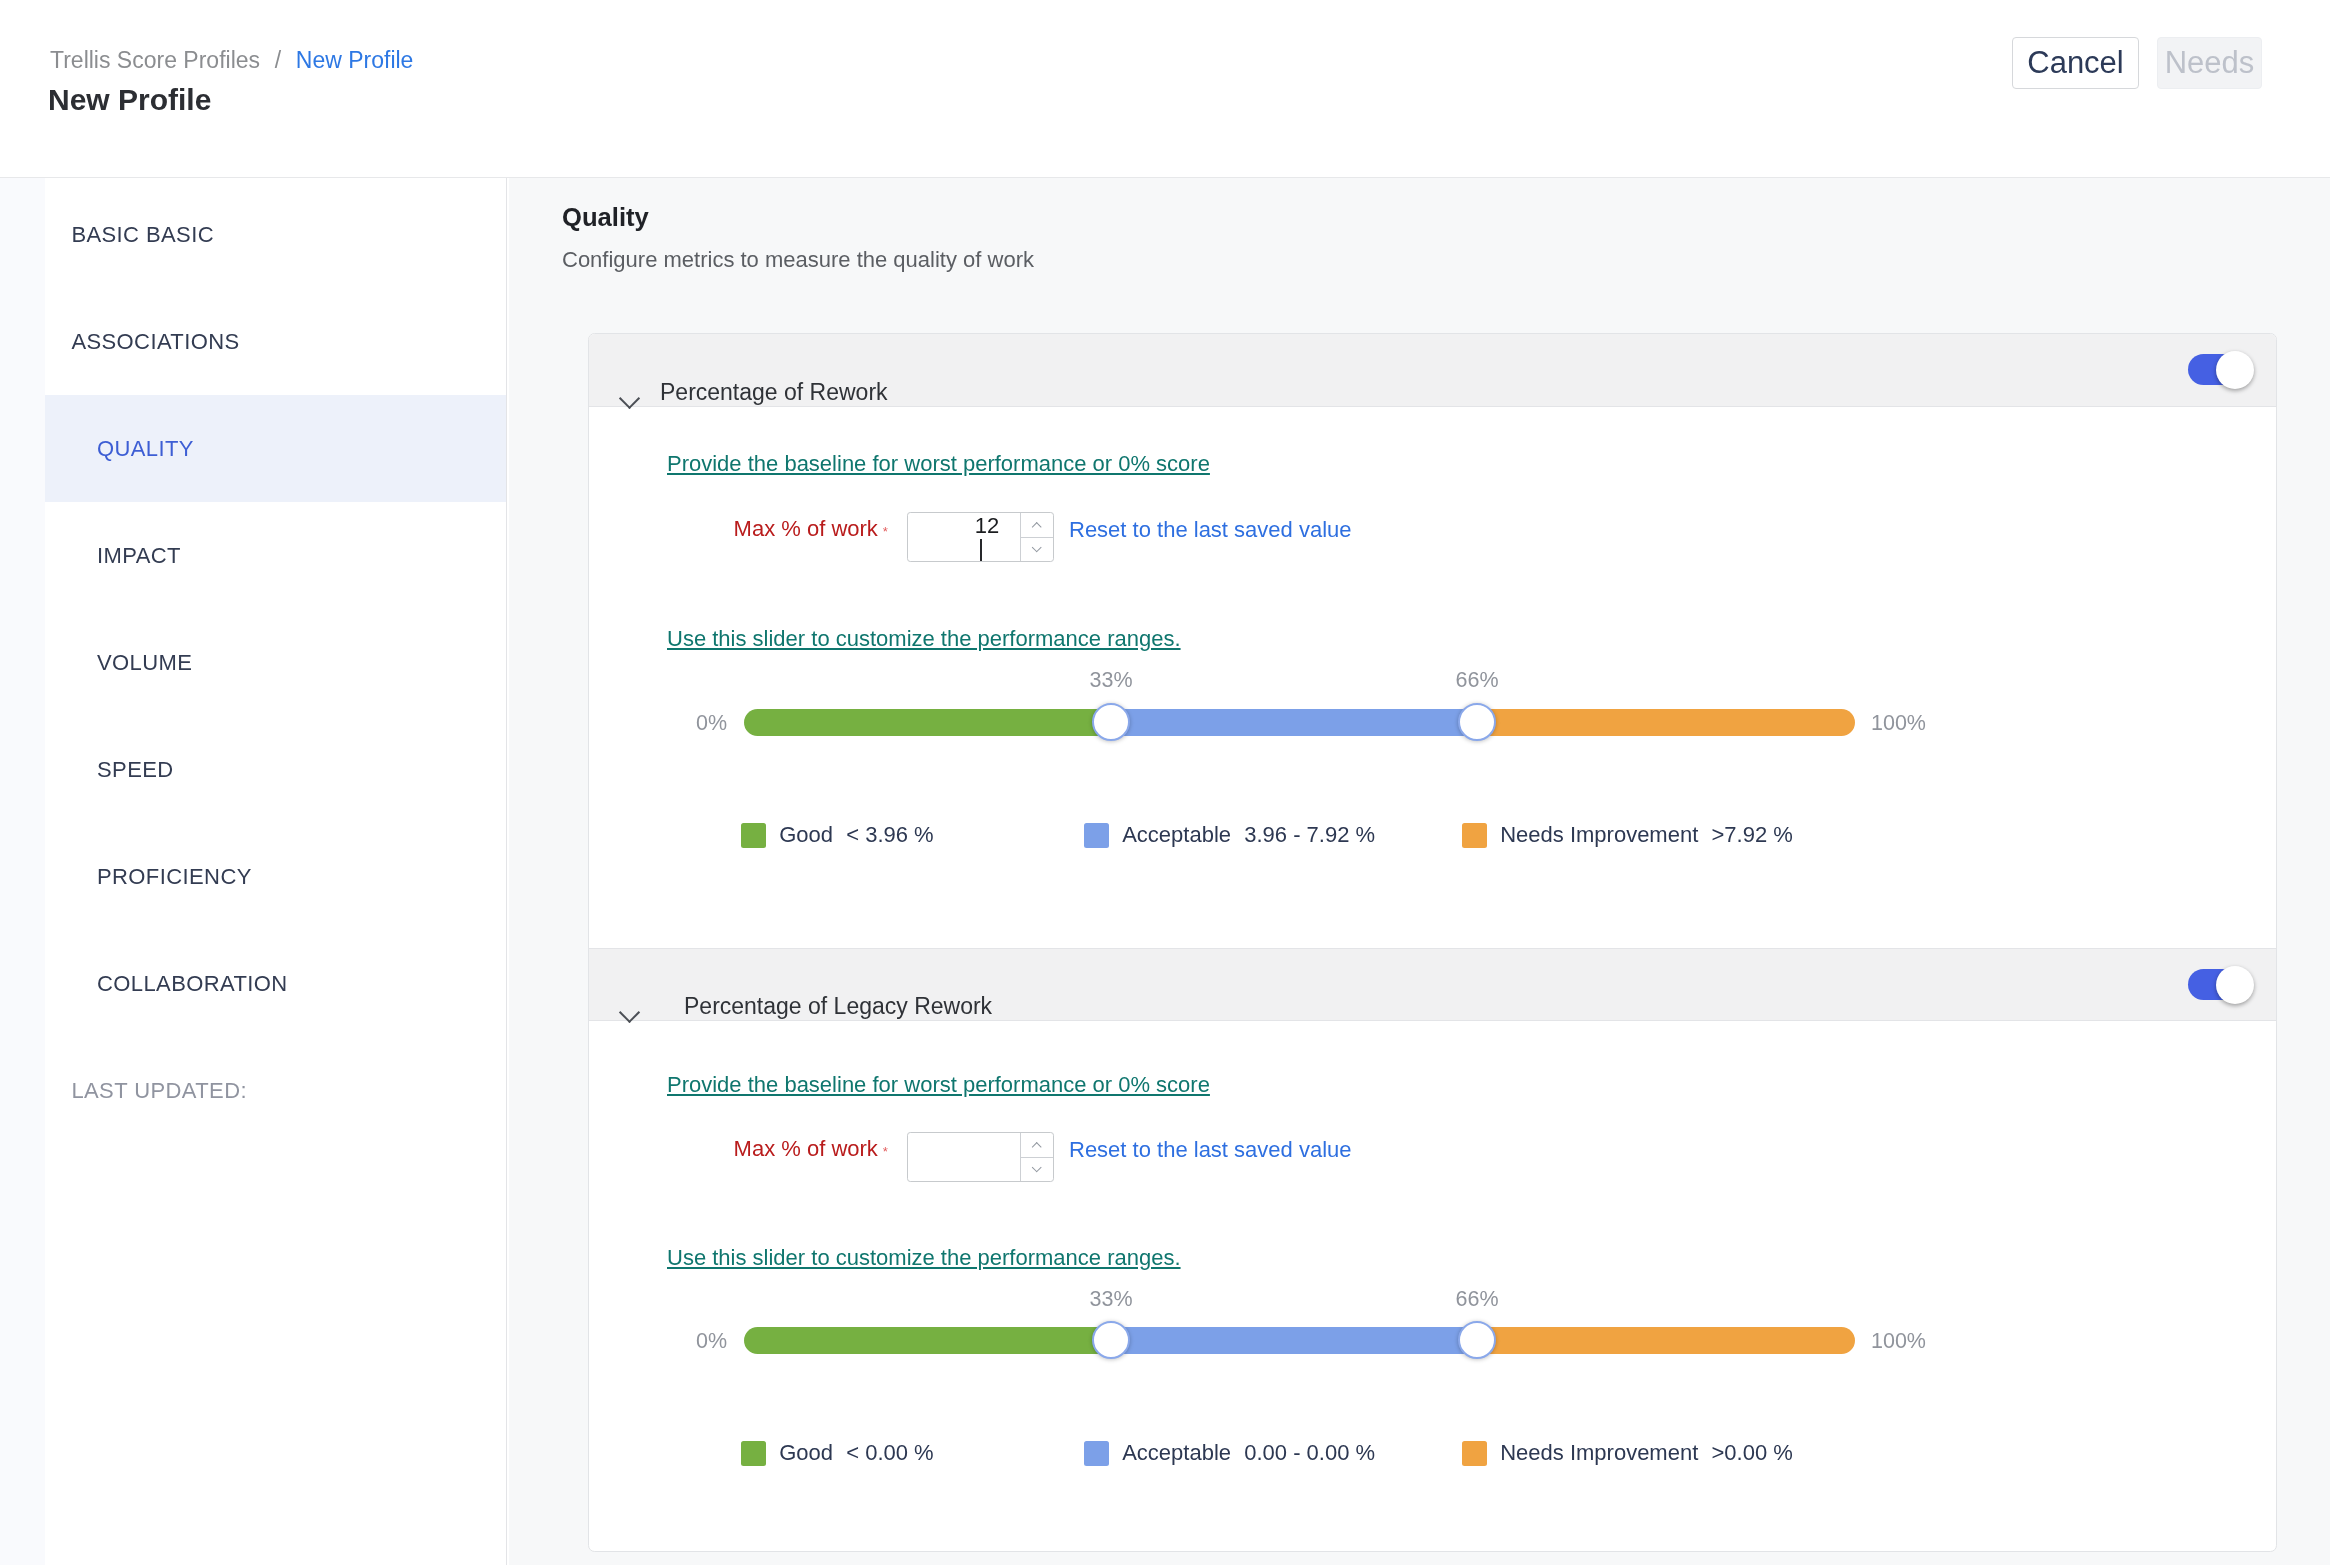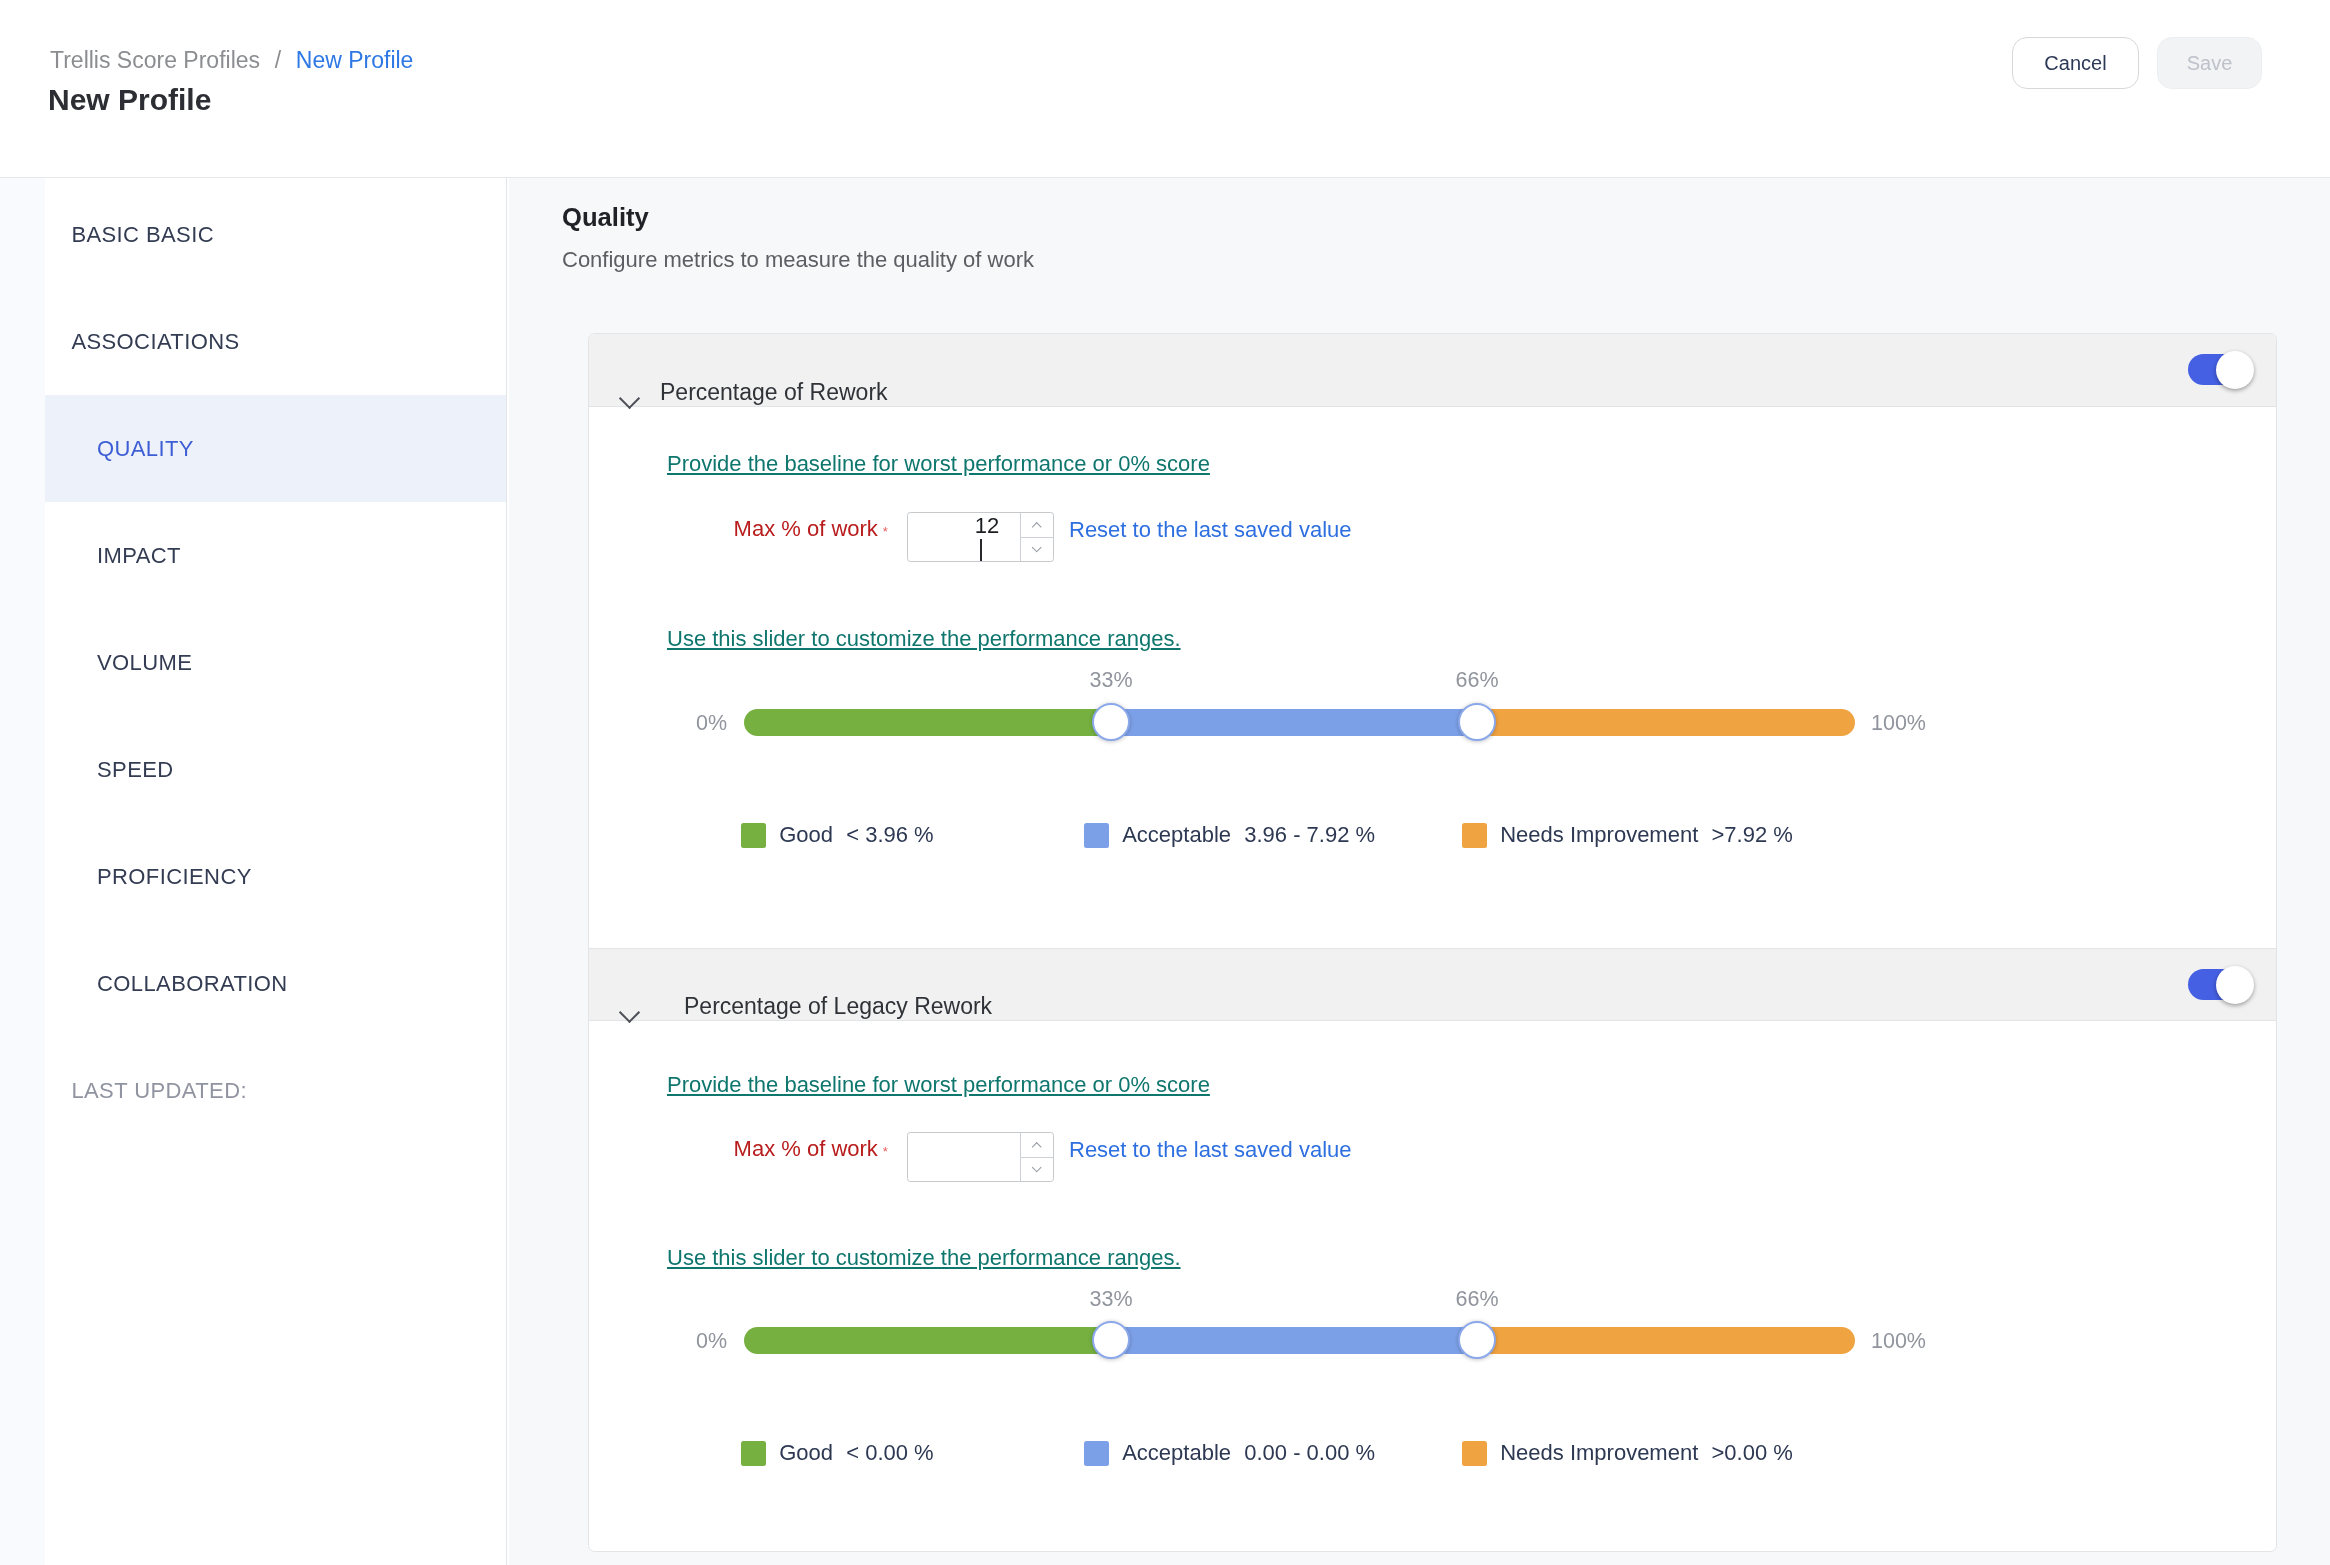--- a/index.html
+++ b/index.html
@@ -6,21 +6,21 @@
   html,body { background:#ffffff; }
   body { font-family:"Liberation Sans", sans-serif; }
   #app { position:relative; width:2330px; height:1566px; background:#ffffff; overflow:hidden; }
 
   
   .topbar { position:absolute; left:0; top:0; width:2330px; height:178px; background:#ffffff; border-bottom:0.8px solid #e7e8ea; }
   .breadcrumb { position:absolute; left:50px; top:47px; font-size:23px; color:#8b8d90; }
   .breadcrumb .sep { margin:0 8.3px; color:#8b8d90; }
   .breadcrumb .crumb-link { color:#2d78e4; text-decoration:none; cursor:pointer; }
   .page-title { position:absolute; left:48px; top:83px; font-size:30px; font-weight:700; color:#2c2e33; }
-  .btn { position:absolute; top:37px; height:52px; border-radius:15px; font-size:20px; display:flex; align-items:center; justify-content:center; cursor:pointer; }
+  .btn { position:absolute; top:37px; height:52px; border-radius:4px; font-size:31px; display:flex; align-items:center; justify-content:center; cursor:pointer; }
   .btn-cancel { left:2012px; width:127px; background:#ffffff; border:0.8px solid #d6d8db; color:#2c3a58; }
   .btn-save { left:2157px; width:105px; background:#f2f3f5; border:0.8px solid #eceef1; color:#bdc1ca; }
 
   
   .left-strip { position:absolute; left:0; top:178px; width:45px; height:1387px; background:#f9fafd; }
   .sidebar { position:absolute; left:45px; top:178px; width:462px; height:1387px; background:#ffffff; border-right:0.8px solid #e3e4e7; padding-top:3.3px; }
   .side-item { height:107px; display:flex; align-items:center; padding-left:26.4px; font-size:22px; letter-spacing:0.4px; color:#333c52; cursor:pointer; }
   .side-item.sub { padding-left:52px; }
   .side-item.active { background:#edf1fa; color:#3d5ed4; }
   .side-item.footer { color:#9094a0; cursor:default; }
@@ -78,21 +78,21 @@
 <div id="app">
 
   <div class="topbar">
     <div class="breadcrumb">
       <span>Trellis Score Profiles</span>
       <span class="sep">/</span>
       <span class="crumb-link">New Profile</span>
     </div>
     <div class="page-title">New Profile</div>
     <div class="btn btn-cancel">Cancel</div>
-    <div class="btn btn-save">Save</div>
+    <div class="btn btn-save">Needs</div>
   </div>
 
   <div class="left-strip"></div>
 
   <div class="sidebar">
     <div class="side-item">BASIC BASIC</div>
     <div class="side-item">ASSOCIATIONS</div>
     <div class="side-item sub active">QUALITY</div>
     <div class="side-item sub">IMPACT</div>
     <div class="side-item sub">VOLUME</div>

